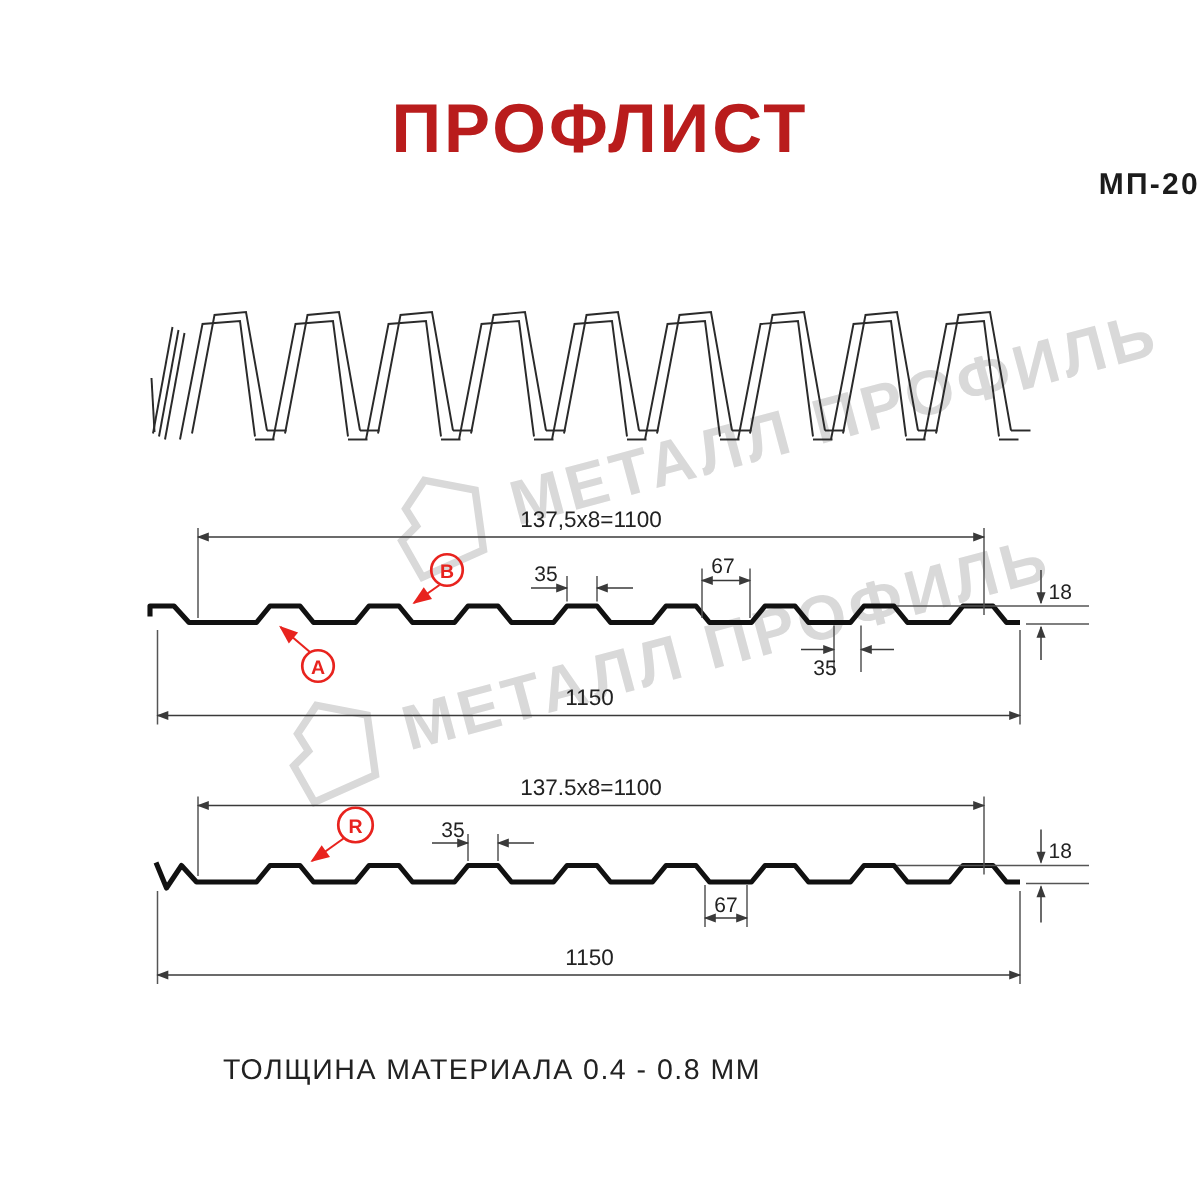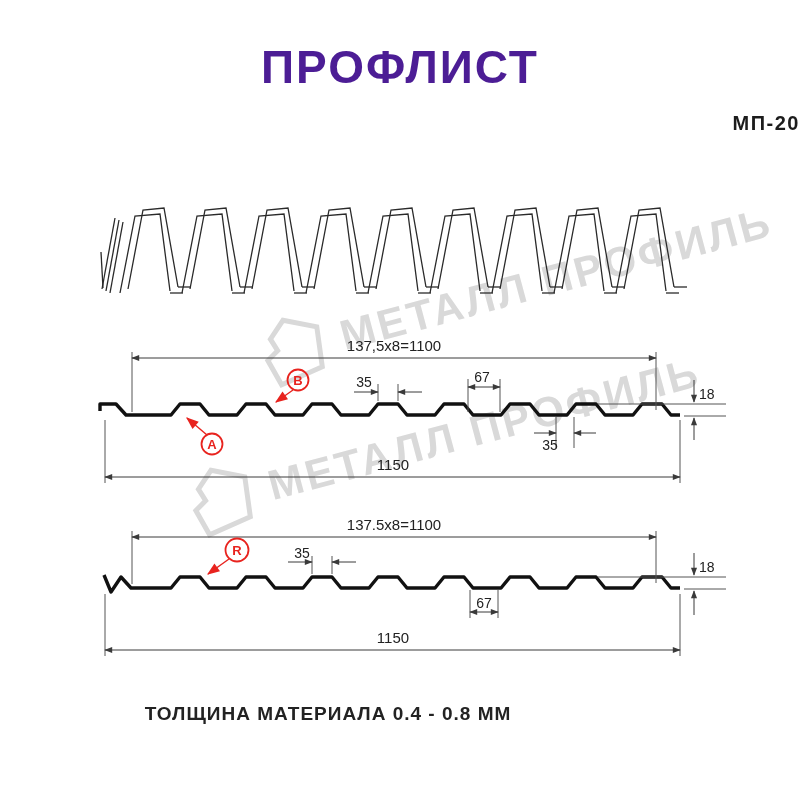--- a/index.html
+++ b/index.html
@@ -1,41 +1,41 @@
 <!DOCTYPE html>
 <html><head>
 <meta charset="utf-8">
 <style>
   html,body{margin:0;padding:0;}
   body{
     width:800px;height:800px;position:relative;background:#ffffff;
     font-family:"Liberation Sans","DejaVu Sans",sans-serif;overflow:hidden;
   }
   .title{
-    position:absolute;left:0;top:40px;width:800px;text-align:center;
-    font-size:46px;font-weight:800;letter-spacing:2px;color:#4c1d95;
+    position:absolute;left:0;top:58px;width:800px;text-align:center;
+    font-size:46px;font-weight:800;letter-spacing:2px;color:#b91c1c;
   }
   .subtitle{
     position:absolute;left:0;top:112px;width:800px;text-align:right;
     font-size:20px;font-weight:700;letter-spacing:1.5px;color:#1c1c1c;
   }
   .sheet3d{position:absolute;left:90px;top:192px;z-index:2;}
   .wm{
     position:absolute;display:flex;align-items:center;gap:16px;
     transform:rotate(-15deg);transform-origin:left center;z-index:1;
     color:#d9d9d9;font-weight:700;font-size:42px;letter-spacing:3px;white-space:nowrap;
   }
   .wm-a{left:262px;top:322px;}
   .wm-b{left:190px;top:472px;}
   .sec{position:absolute;left:0;z-index:2;}
   .sec1{top:338px;}
   .sec2{top:508px;}
   .caption{
     position:absolute;left:0;top:703px;width:656px;text-align:center;
-    font-size:19px;font-weight:700;letter-spacing:1px;color:#222222;
+    font-size:19px;font-weight:400;letter-spacing:1px;color:#222222;
   }
   .dimtxt{font-size:15px;fill:#222222;}
   .dimtxt-s{font-size:14px;fill:#222222;}
   .redtxt{font-size:13px;font-weight:700;fill:#e8231e;}
 </style>
 </head>
 <body>
 
 <div class="title">ПРОФЛИСТ</div>
 <div class="subtitle">МП-20</div>

